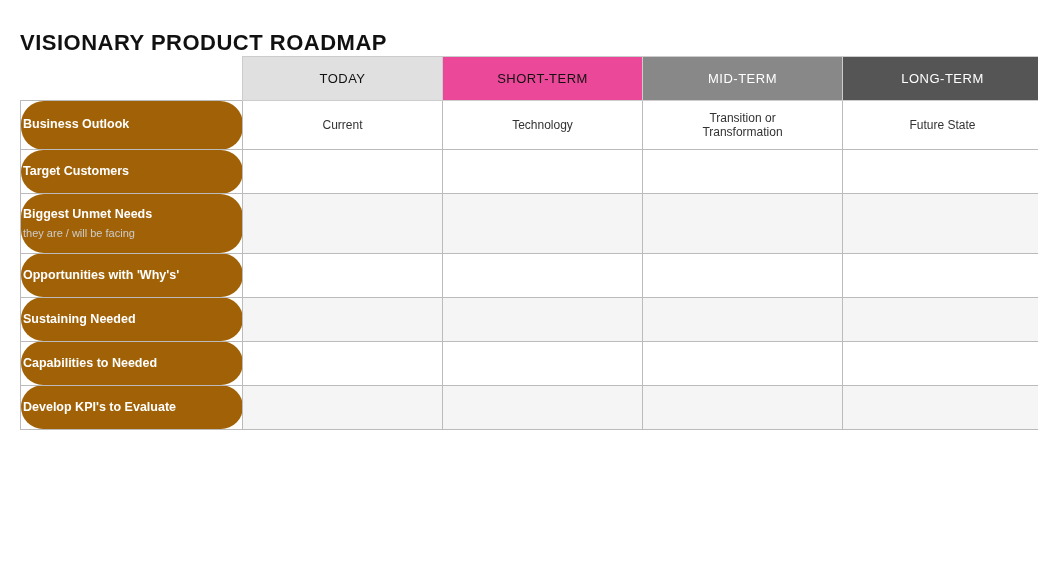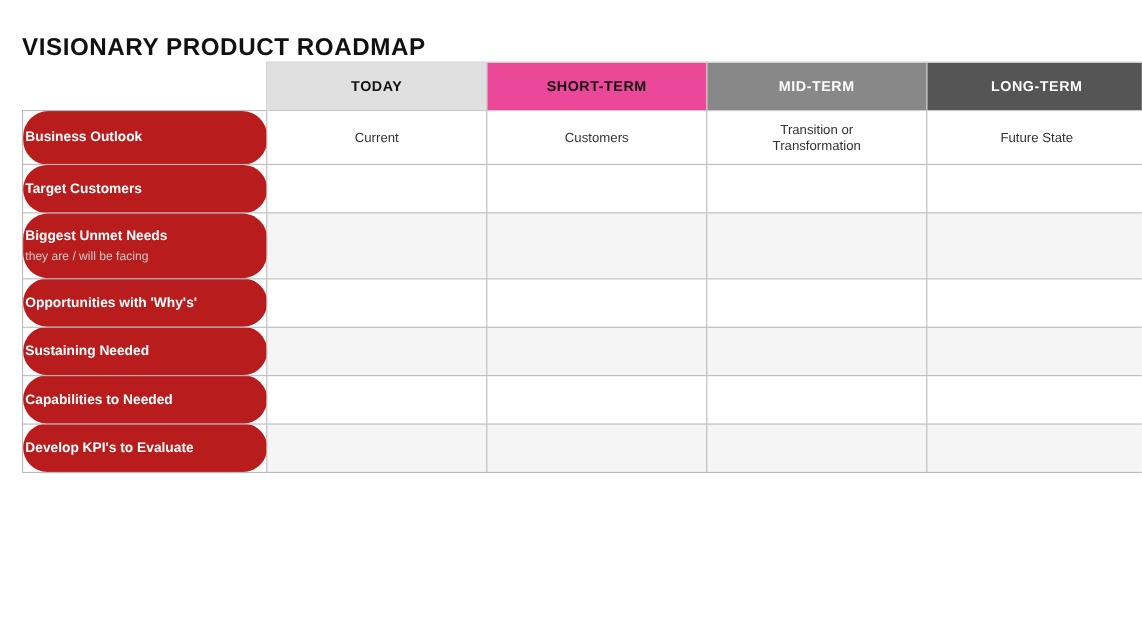--- a/index.html
+++ b/index.html
@@ -34,21 +34,21 @@
     .col-label { width: 222px; }
     .col-today { width: 200px; }
     .col-short { width: 200px; }
     .col-mid { width: 200px; }
     .col-long { width: 200px; }
 
     
     .header-row th {
       padding: 14px 10px;
       text-align: center;
-      font-weight: 700;
+      font-weight: 400;
       font-size: 13px;
       letter-spacing: 0.5px;
       border: 1px solid #cccccc;
     }
 
     .header-empty {
       background: #ffffff;
       border: none !important;
     }
 
@@ -72,21 +72,21 @@
       color: #ffffff;
     }
 
     
     .body-row td {
       border: 1px solid #bbbbbb;
       vertical-align: middle;
     }
 
     .label-cell {
-      background: #b91c1c;
+      background: #a16207;
       color: #ffffff;
       padding: 12px 2px;
       font-weight: 700;
       font-size: 12.5px;
       line-height: 1.4;
       border-radius: 23px;
     }
 
     .label-cell .sublabel {
       font-weight: 400;
@@ -136,21 +136,21 @@
       <th class="header-today">TODAY</th>
       <th class="header-short">SHORT-TERM</th>
       <th class="header-mid">MID-TERM</th>
       <th class="header-long">LONG-TERM</th>
     </tr>
   </thead>
   <tbody id="table-body">
   <tr class="body-row row-business row-height-sm">
         <td class="label-cell"><span>Business Outlook</span></td>
         <td class="data-cell">Current</td>
-        <td class="data-cell">Customers</td>
+        <td class="data-cell">Technology</td>
         <td class="data-cell">Transition or<br>Transformation</td>
         <td class="data-cell">Future State</td>
       </tr>
       <tr class="body-row row-target row-height-sm">
         <td class="label-cell"><span>Target Customers</span></td>
         <td class="data-cell"></td>
         <td class="data-cell"></td>
         <td class="data-cell"></td>
         <td class="data-cell"></td>
       </tr>

